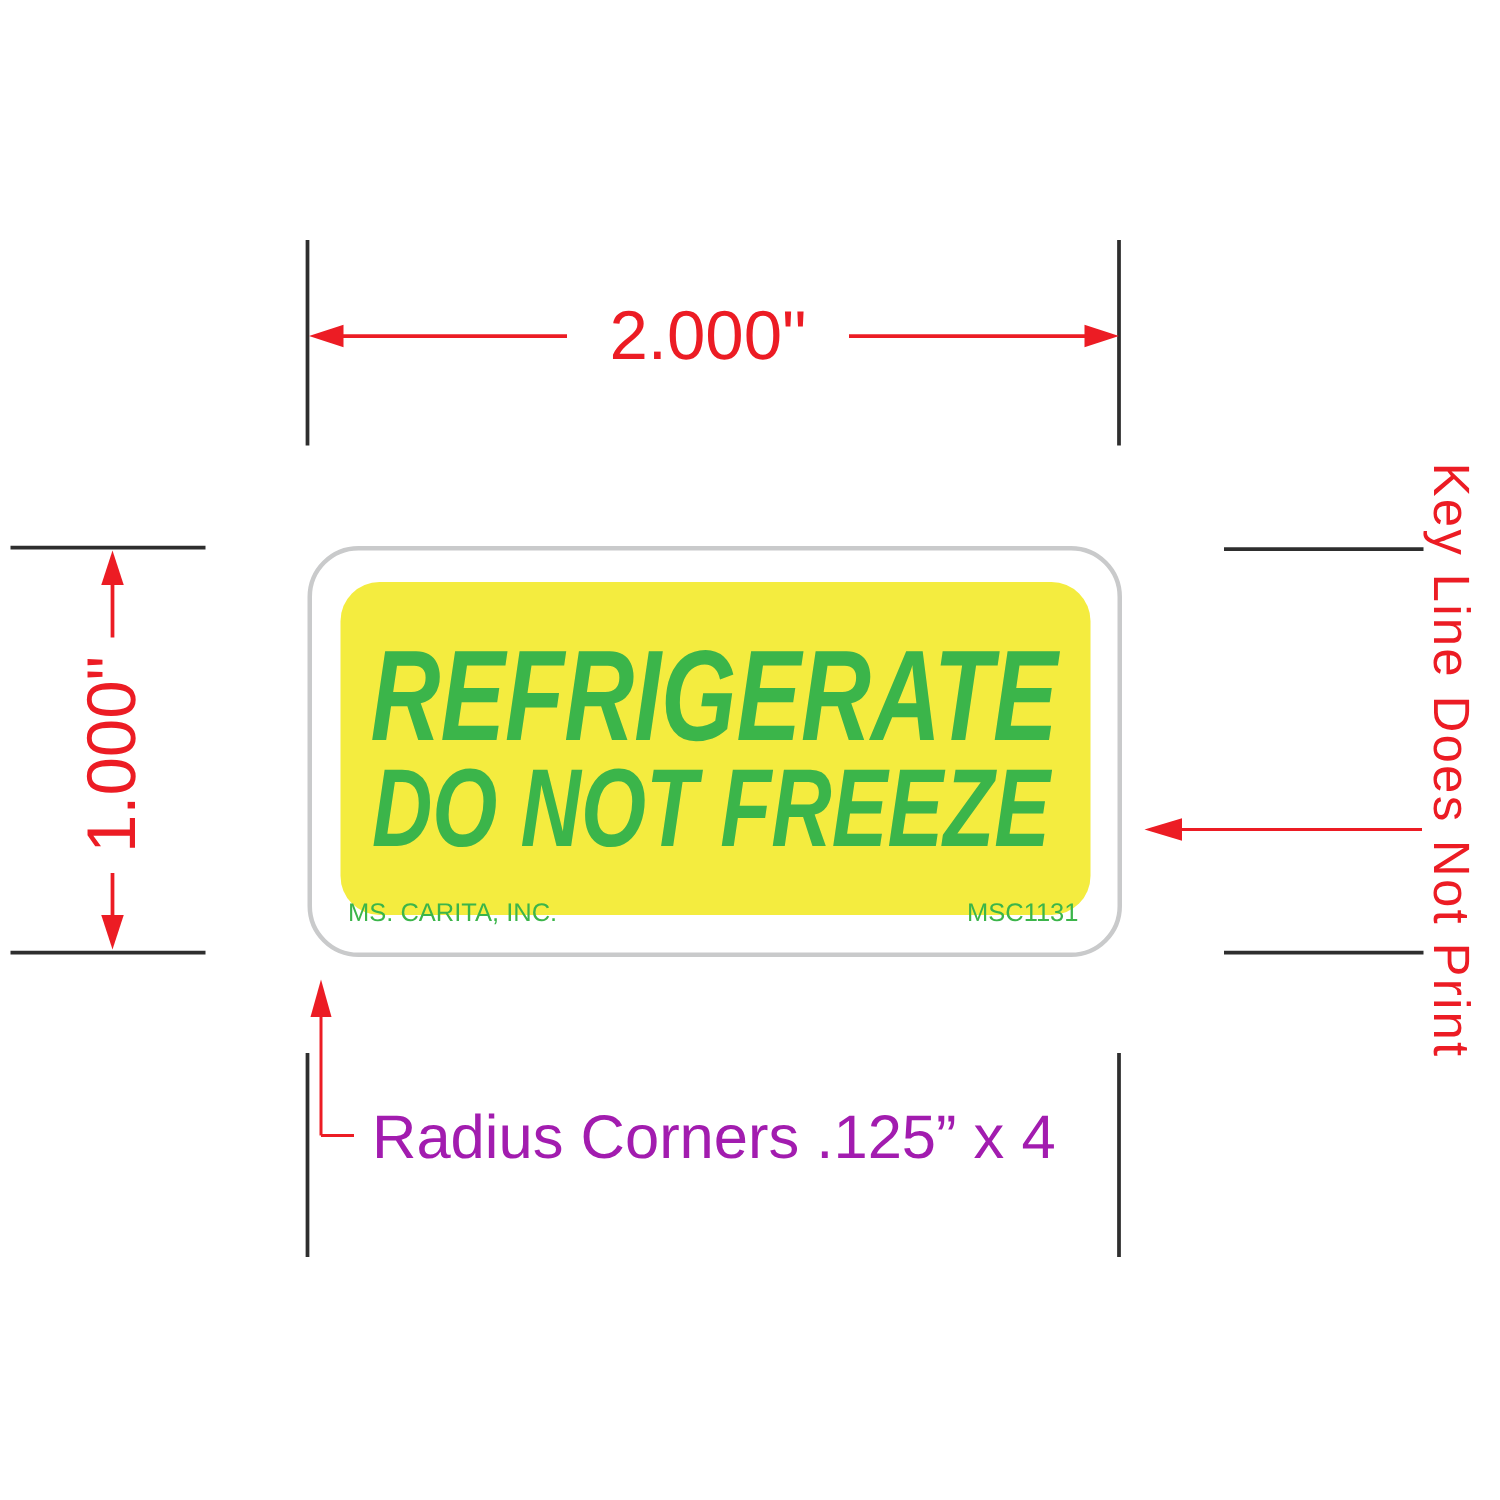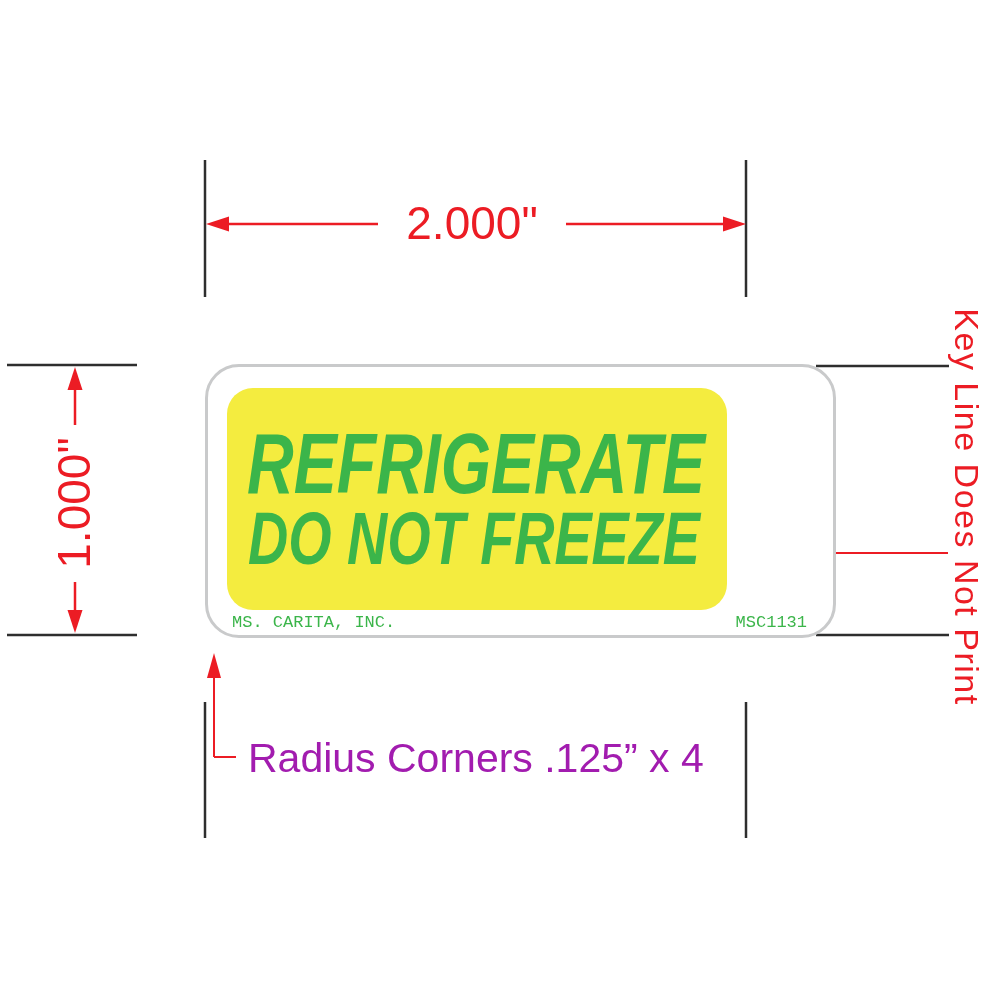--- a/index.html
+++ b/index.html
@@ -50,21 +50,21 @@
     position: absolute;
     left: 248px; top: 736px;
     color: #a21caf;
     font-size: 41px;
     line-height: 44px;
     white-space: nowrap;
   }
   .label {
     position: absolute;
     left: 205px; top: 364px;
-    width: 631px; height: 274px;
+    width: 543px; height: 274px;
     background: #ffffff;
     border: 3px solid #C9CACB;
     border-radius: 34px;
     box-sizing: border-box;
   }
   .label-yellow {
     position: absolute;
     left: 19px; top: 21px;
     width: 500px; height: 222px;
     background: #F4EC3F;
@@ -76,27 +76,26 @@
     width: 500px; height: 222px;
   }
   .label-text {
     fill: #3BB54A;
     font-family: "Liberation Sans", sans-serif;
     font-weight: bold;
     font-style: italic;
   }
   .label-footer {
     position: absolute;
-    left: 24px; right: 26px; bottom: 3px;
+    left: 24px; right: 26px; bottom: 16px;
     display: flex;
     justify-content: space-between;
     align-items: baseline;
     color: #3BB54A;
     font-size: 17px;
-    font-family: Liberation Mono, monospace;
   }
 </style>
 </head>
 <body>
 
 <div class="canvas">
 
   <svg class="marks" viewBox="0 0 1000 1000">
 
     <line x1="205" y1="160" x2="205" y2="297" stroke="#2E2E2E" stroke-width="2.5"></line>

